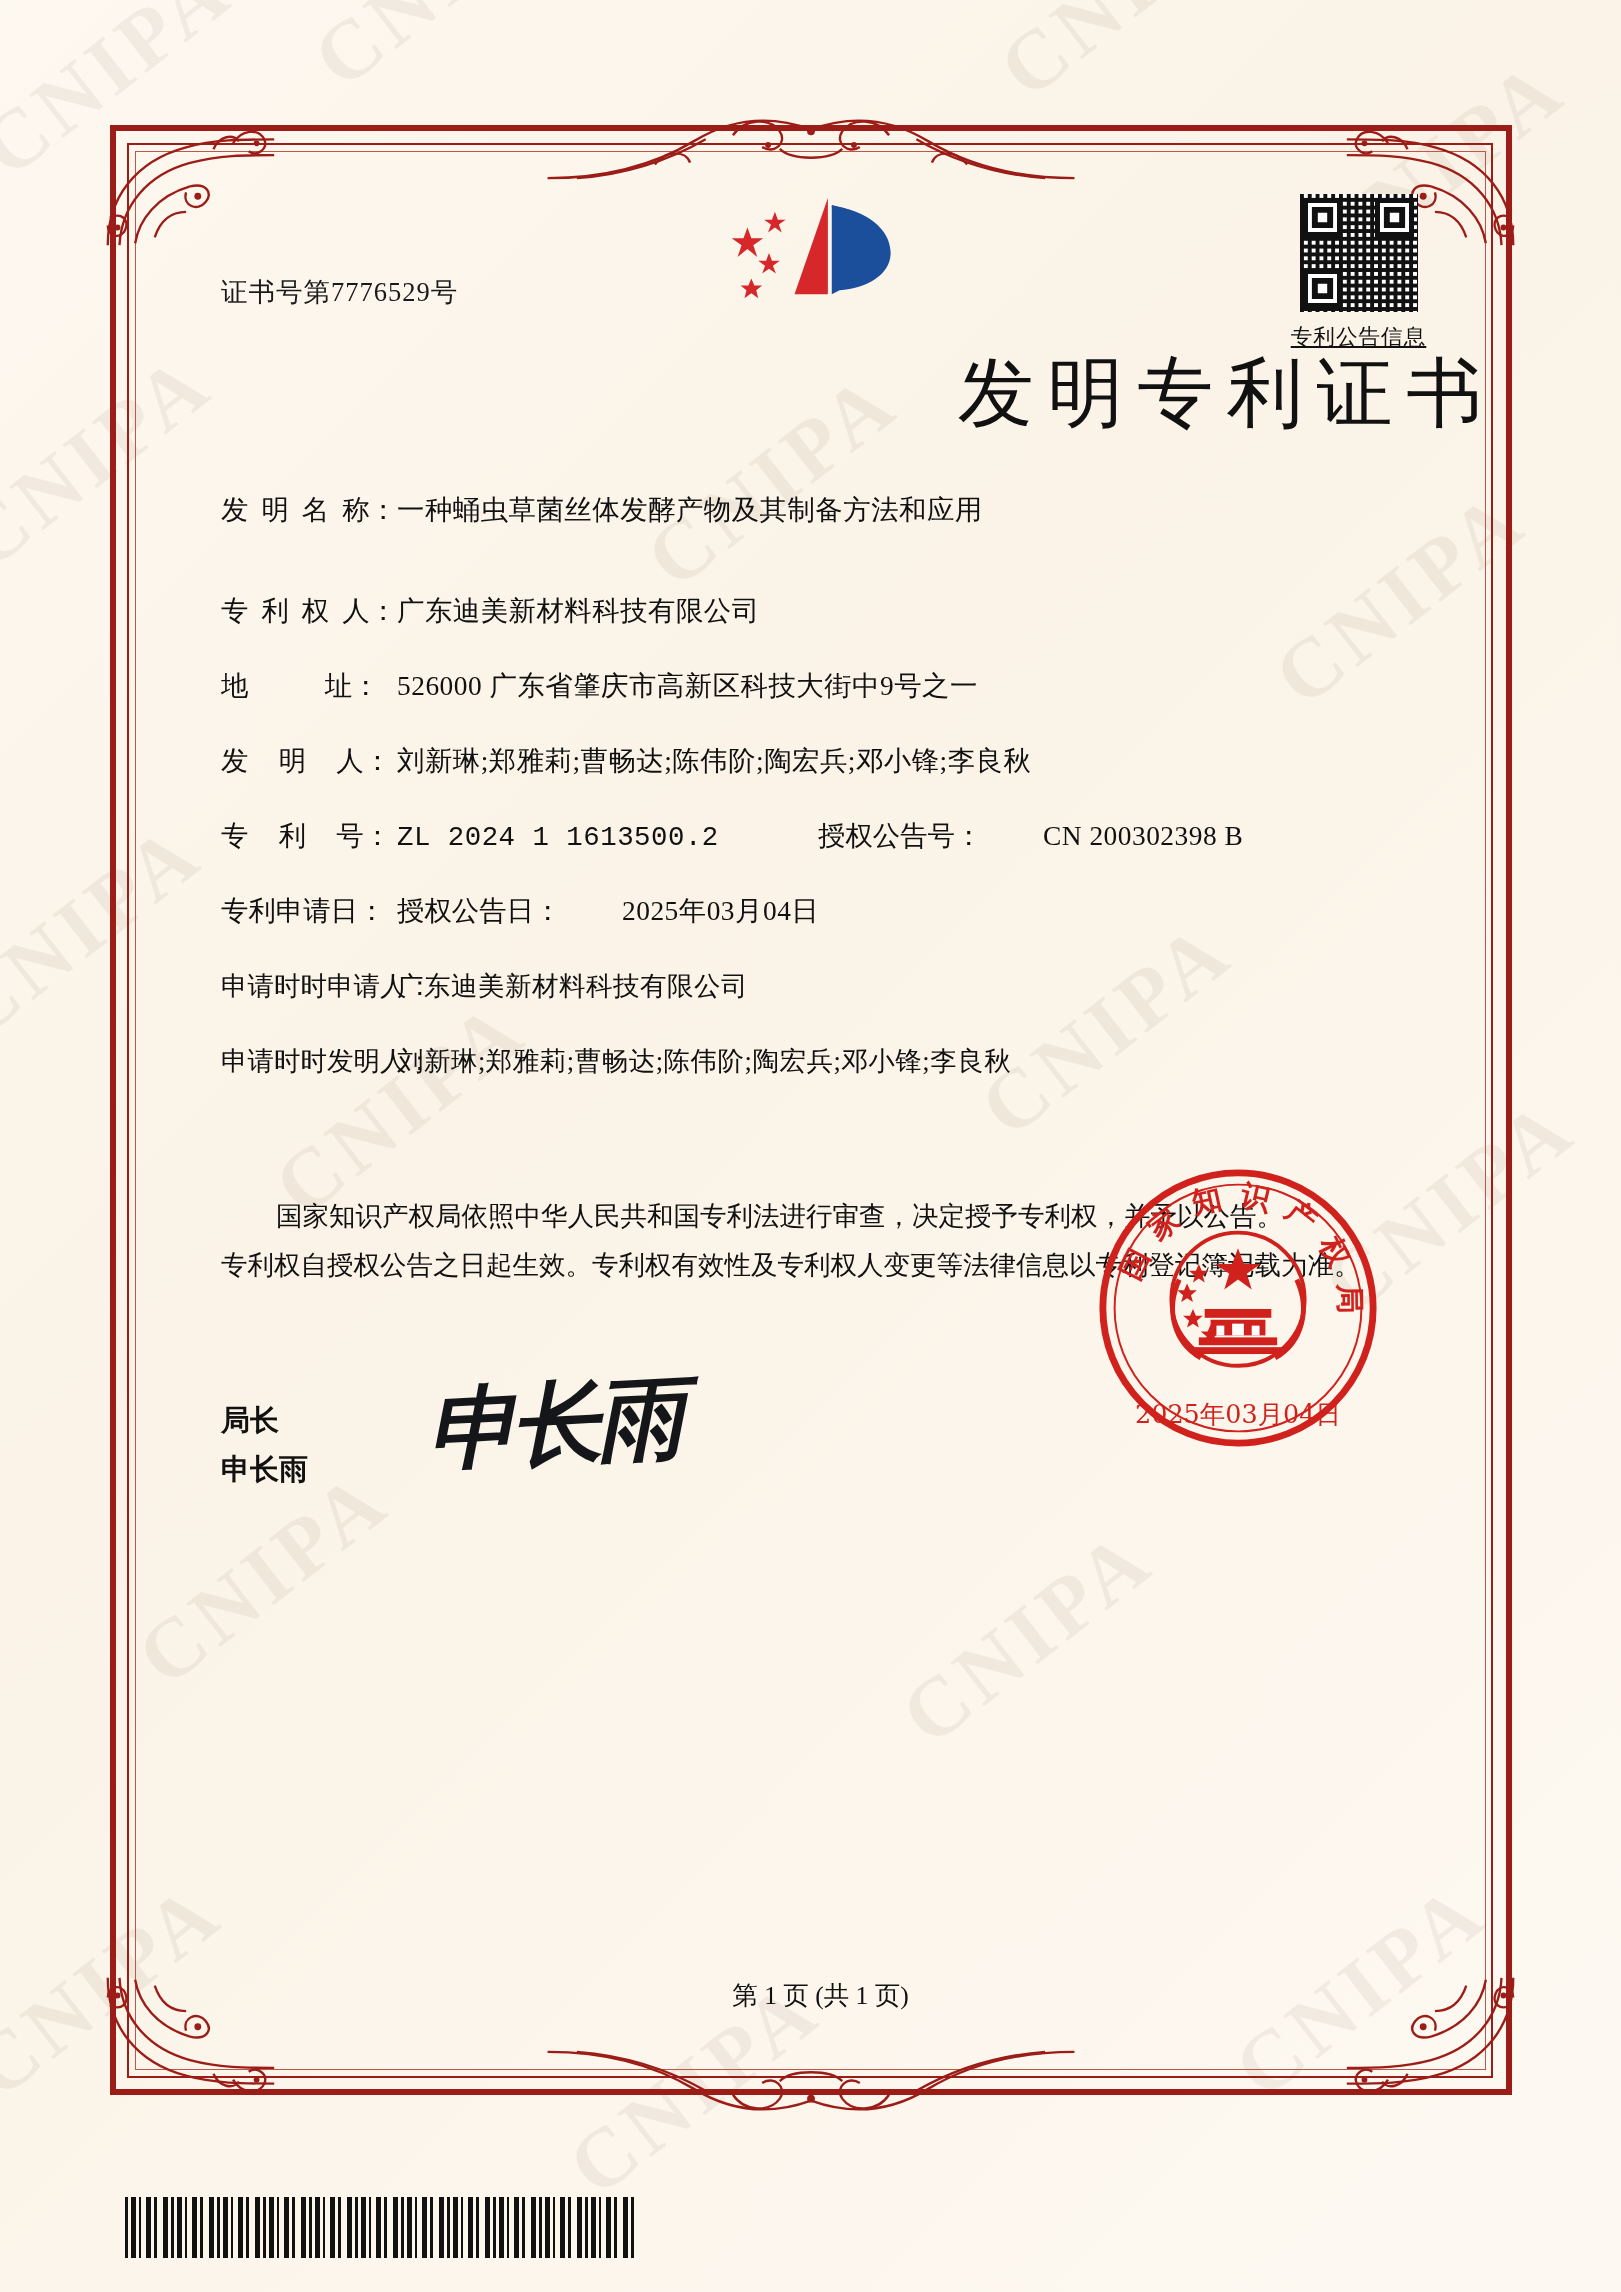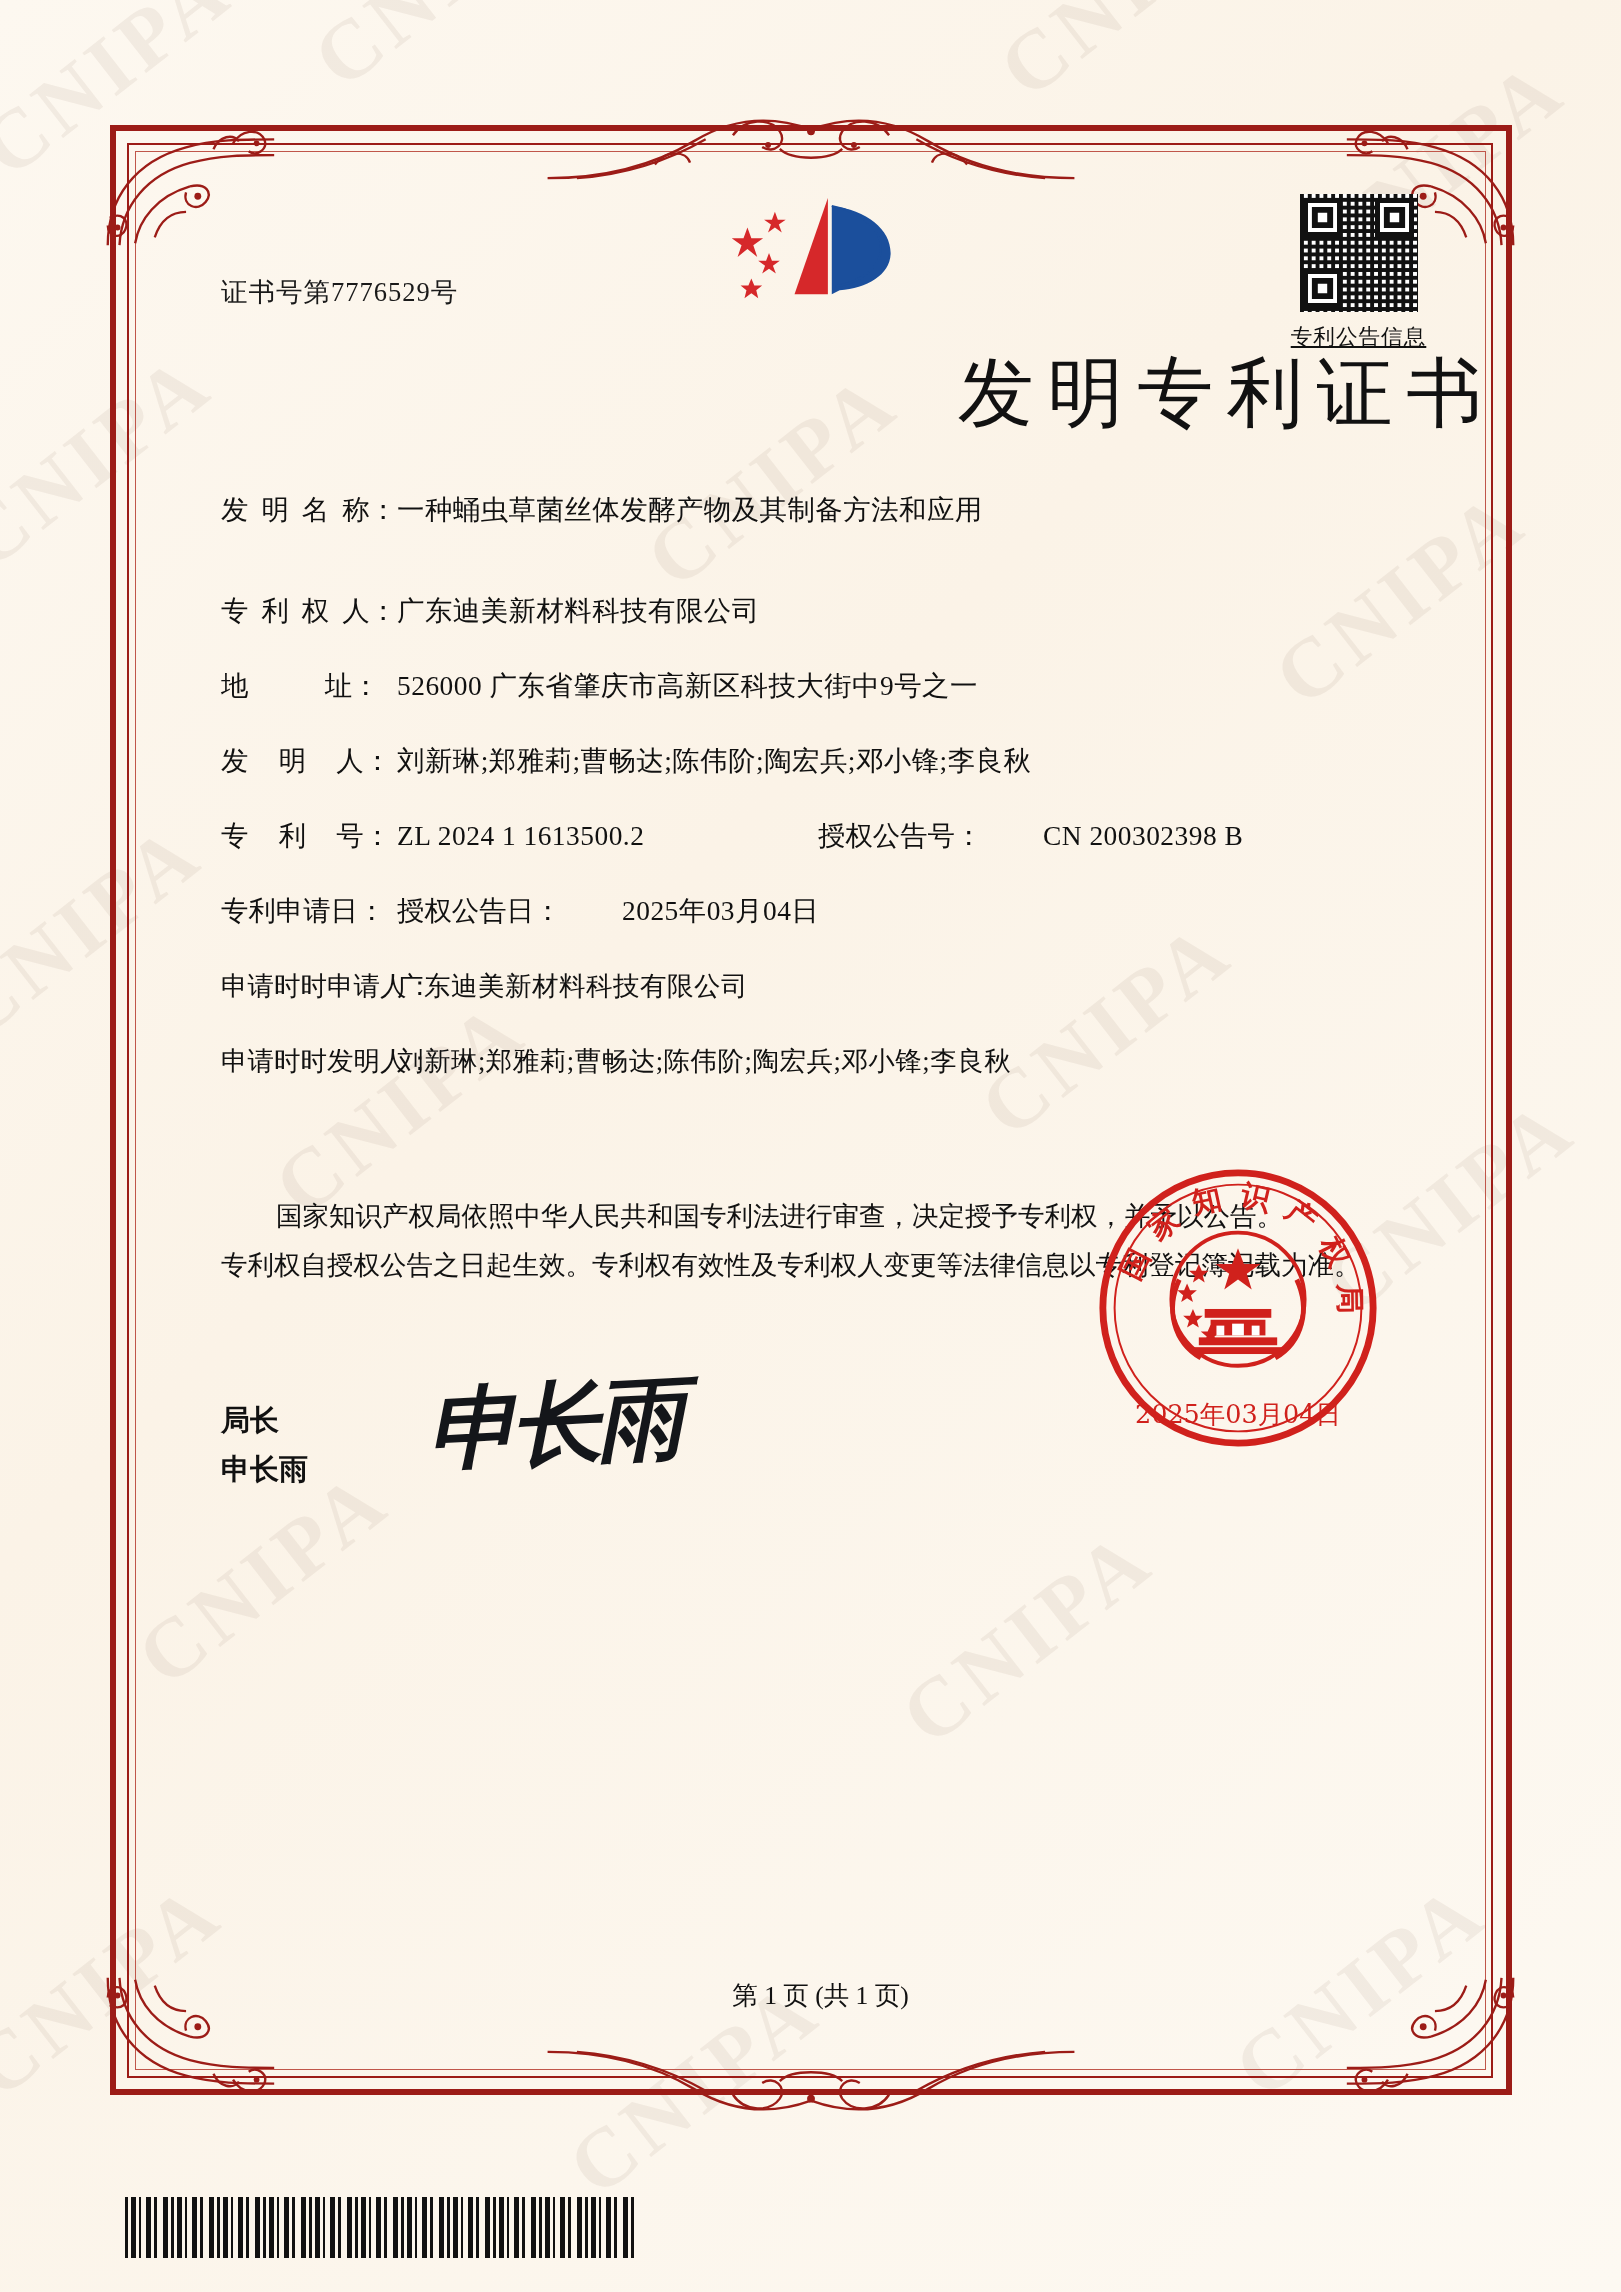--- a/index.html
+++ b/index.html
@@ -226,20 +226,21 @@
     justify-content: space-between;
   }
   .row .lbl.spaced > span { display: inline-block; }
   .row .val {
     flex: 1;
     letter-spacing: 0.5px;
   }
   .row.two .val-left {
     width: 421px;
     flex: 0 0 421px;
+    font-family: Liberation Mono, monospace;
   }
   .row.two .lbl2 {
     width: 225px;
     flex: 0 0 225px;
     white-space: nowrap;
   }
   .row.small { font-size: 26.5px; }
 
   .gap-lg { height: 25.5px; }
 

